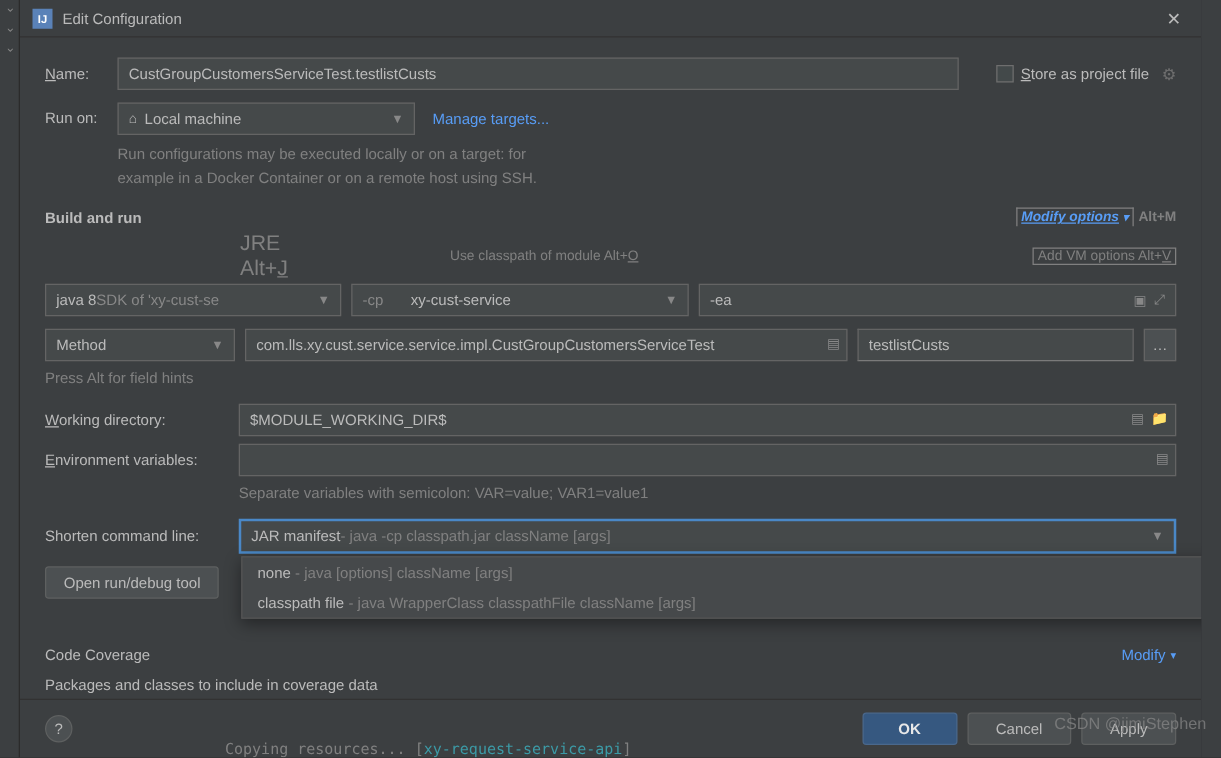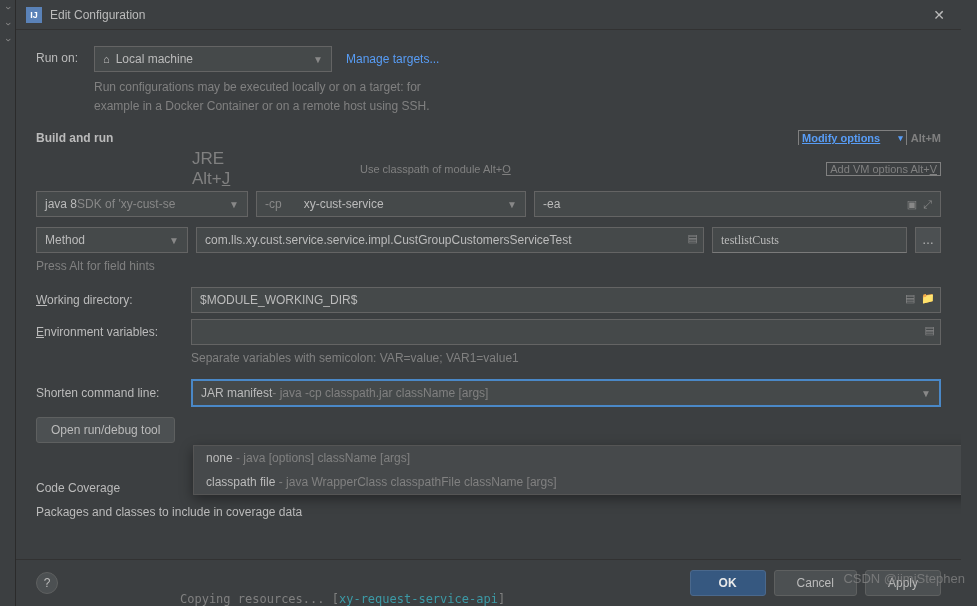--- a/index.html
+++ b/index.html
@@ -149,21 +149,22 @@
     }
     .modify-link {
       margin-left: auto;
       color: #589df6;
       border: 1px solid #808080;
       border-bottom: none;
       padding: 1px 3px;
       font-size: 11px;
       display: flex;
       align-items: center;
-      gap: 18px;
+      gap: 3px;
+      font-style: italic;
     }
     .alt-hint {
       font-size: 11px;
       color: #808080;
       white-space: nowrap;
       margin-left: 4px;
     }
     .hint-row2 {
       display: flex;
       gap: 4px;
@@ -182,21 +183,21 @@
     }
     .select-box {
       background: #45494a;
       border: 1px solid #646464;
       height: 26px;
       display: flex;
       align-items: center;
       padding: 0 8px;
       color: #888;
     }
-    .sel-java { width: 212px; }
+    .sel-java { width: 237px; }
     .sel-java .jv { color: #bbbbbb; }
     .sel-cp { width: 270px; }
     .sel-cp .cpv { color: #bbbbbb; margin-left: 22px; }
     .ea-input {
       flex: 1;
       background: #45494a;
       border: 1px solid #646464;
       height: 26px;
       padding: 0 8px;
       color: #bbbbbb;
@@ -211,29 +212,28 @@
     }
     .icon-btn { font-size: 11px; cursor: pointer; }
     .method-row { display: flex; gap: 8px; margin-bottom: 6px; }
     .method-sel { width: 152px; }
     .class-input { flex: 1; position: relative; }
     .class-input .list-icon {
       position: absolute; right: 6px; top: 5px;
       color: #888; font-size: 11px;
     }
     .testname-input {
-      width: 195px;
+      width: 221px;
       background: #45494a;
       border: 1px solid #646464;
       border-bottom: 1px solid #7a7a7a;
       height: 26px;
       padding: 0 8px;
       color: #bbbbbb;
       font-size: 12px;
-      font-family: Liberation Serif, serif;
     }
     .dots-btn {
       width: 26px; height: 26px;
       background: #4c5052;
       border: 1px solid #646464;
       display: flex; align-items: center; justify-content: center;
       color: #bbbbbb;
     }
     .field-hint { color: #808080; font-size: 12px; margin-bottom: 14px; }
     .form-row {
@@ -378,20 +378,29 @@
 
 <div class="dialog">
   <div class="titlebar">
     <div class="titlebar-icon">IJ</div>
     <div class="titlebar-title">Edit Configuration</div>
     <div class="close-x">✕</div>
   </div>
 
   <div class="content">
 
+    <div class="row">
+      <div class="row-label"><span class="underline">N</span>ame:</div>
+      <input class="text-input" value="CustGroupCustomersServiceTest.testlistCusts" style="">
+      <div class="store-row">
+        <div class="checkbox"></div>
+        <span><span class="underline">S</span>tore as project file</span>
+        <span class="gear">⚙</span>
+      </div>
+    </div>
 
     <div class="run-on-row">
       <div class="run-on-label">Run on:</div>
       <div>
         <div style="display:flex; gap:14px; align-items:center;">
           <div class="run-on-select">
             <span class="home-icon">⌂</span>
             <span>Local machine</span>
             <span class="chevron-down">▼</span>
           </div>

